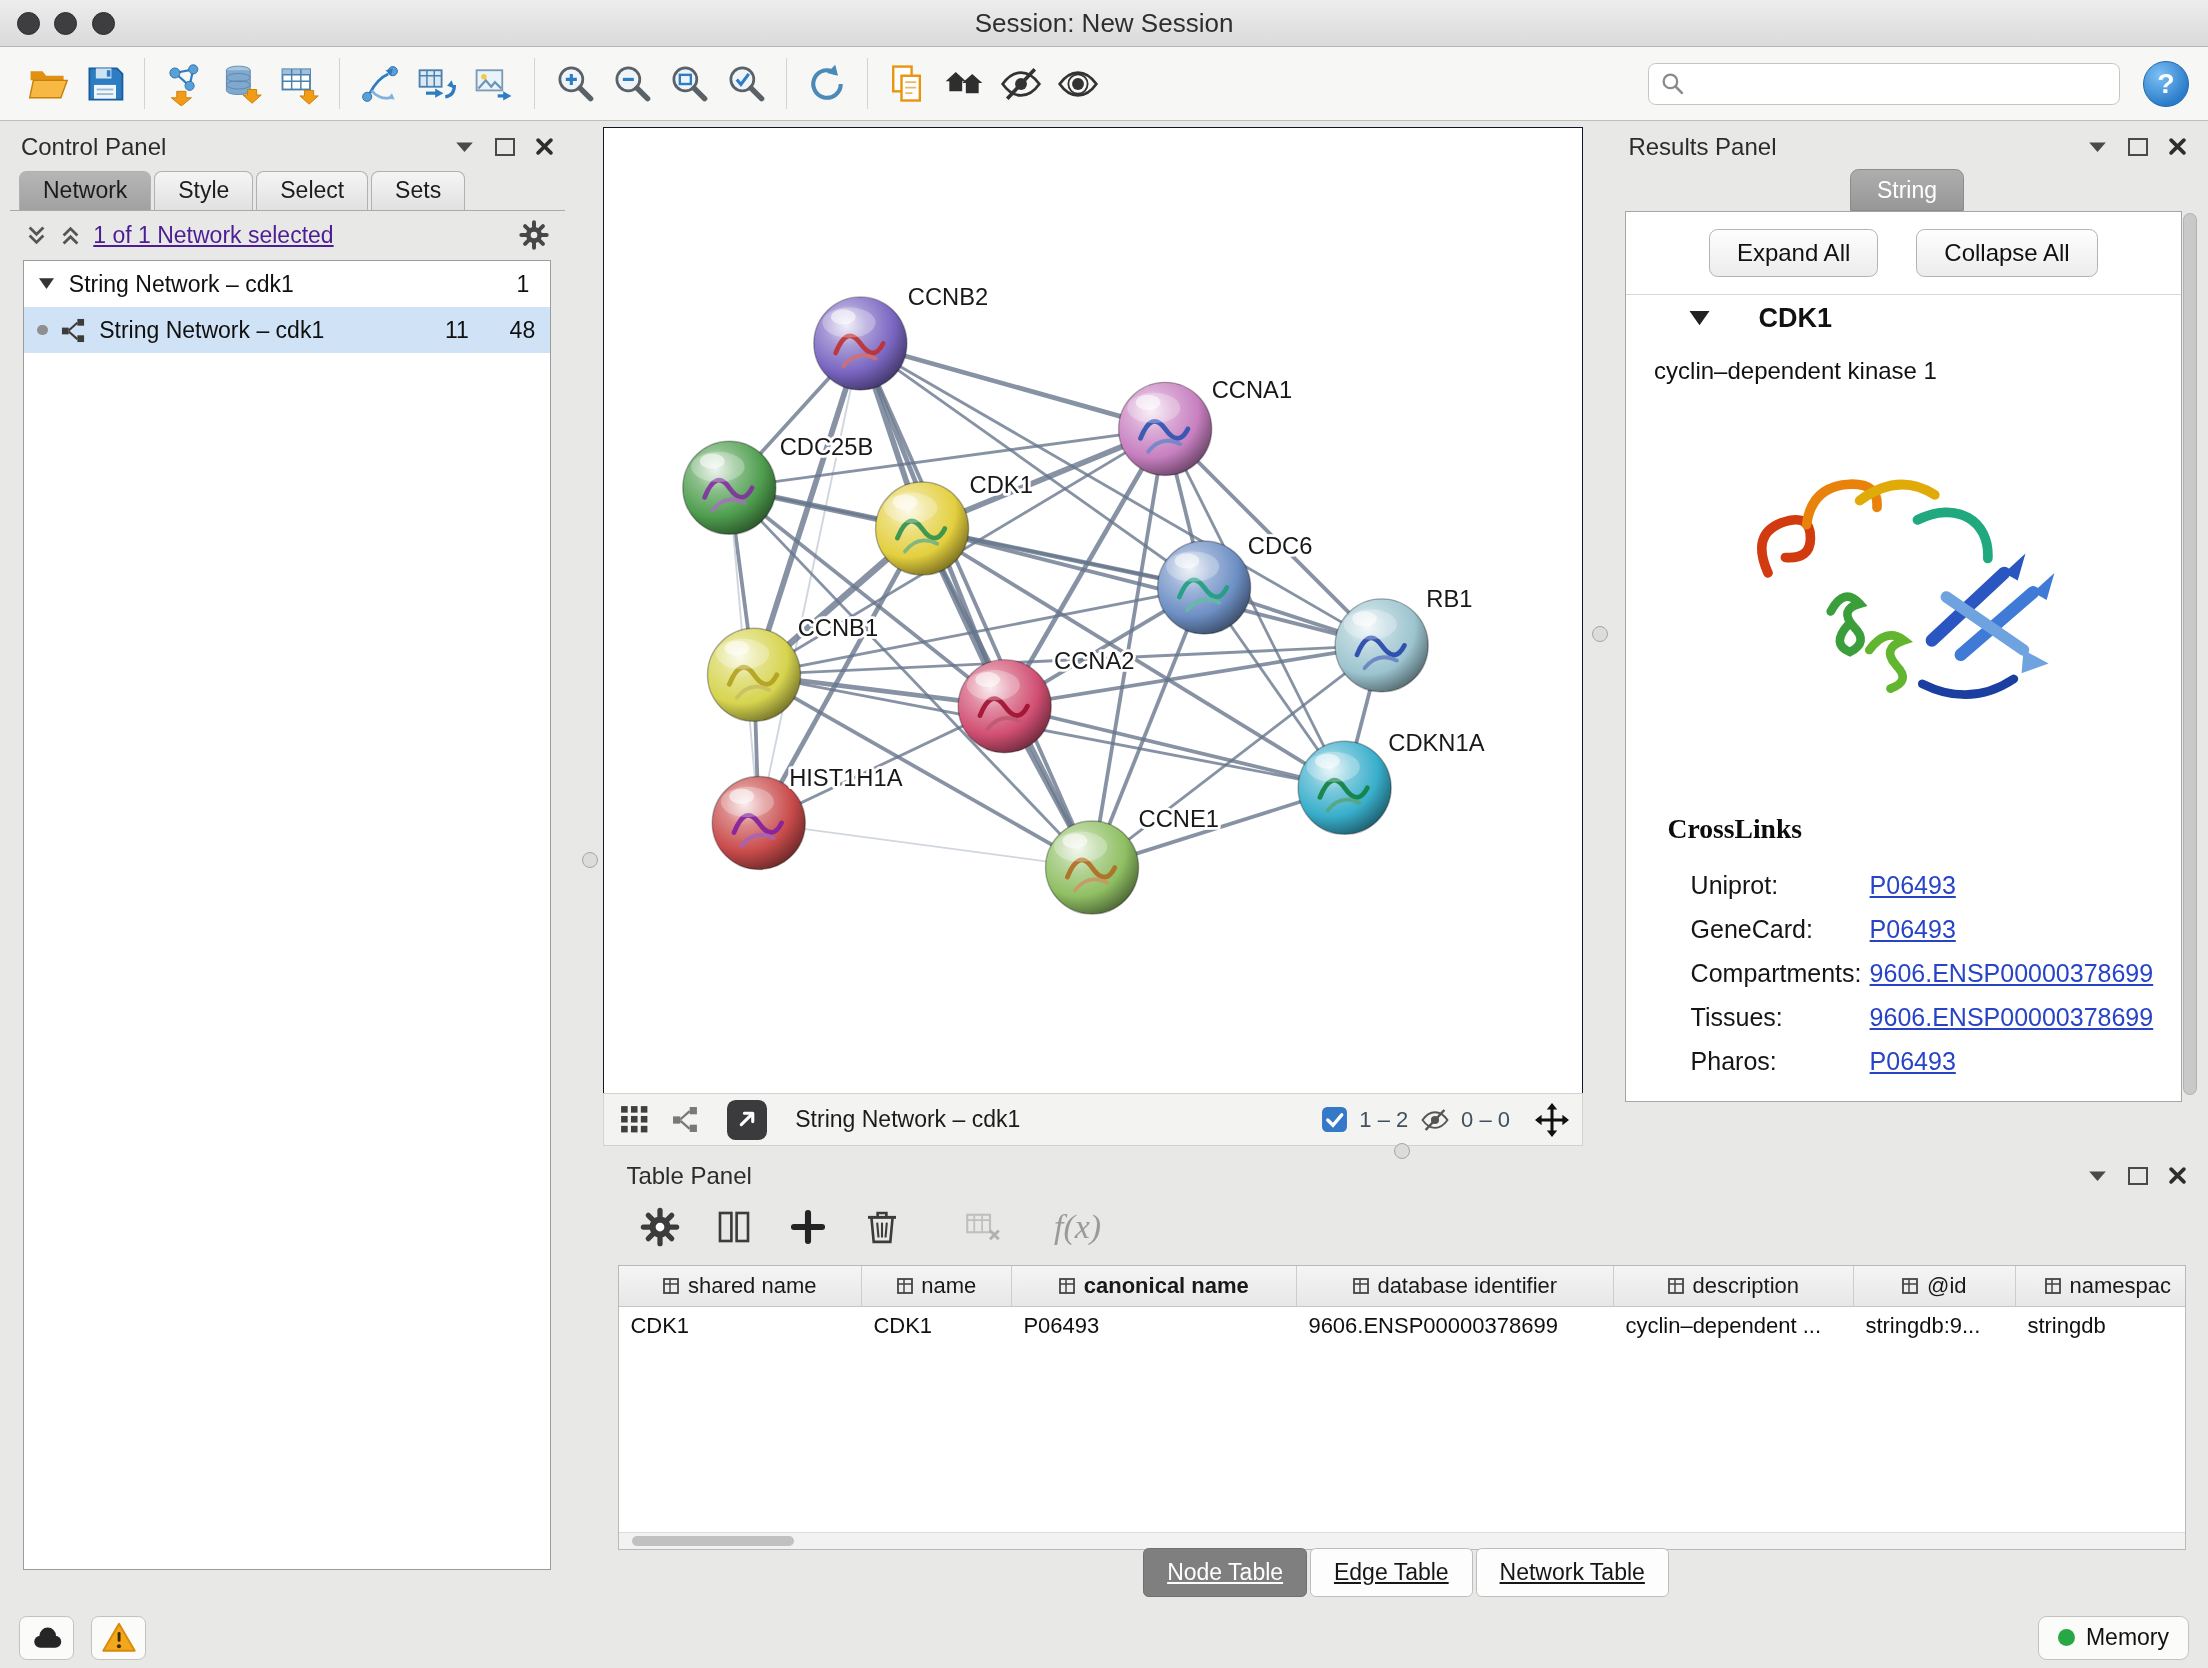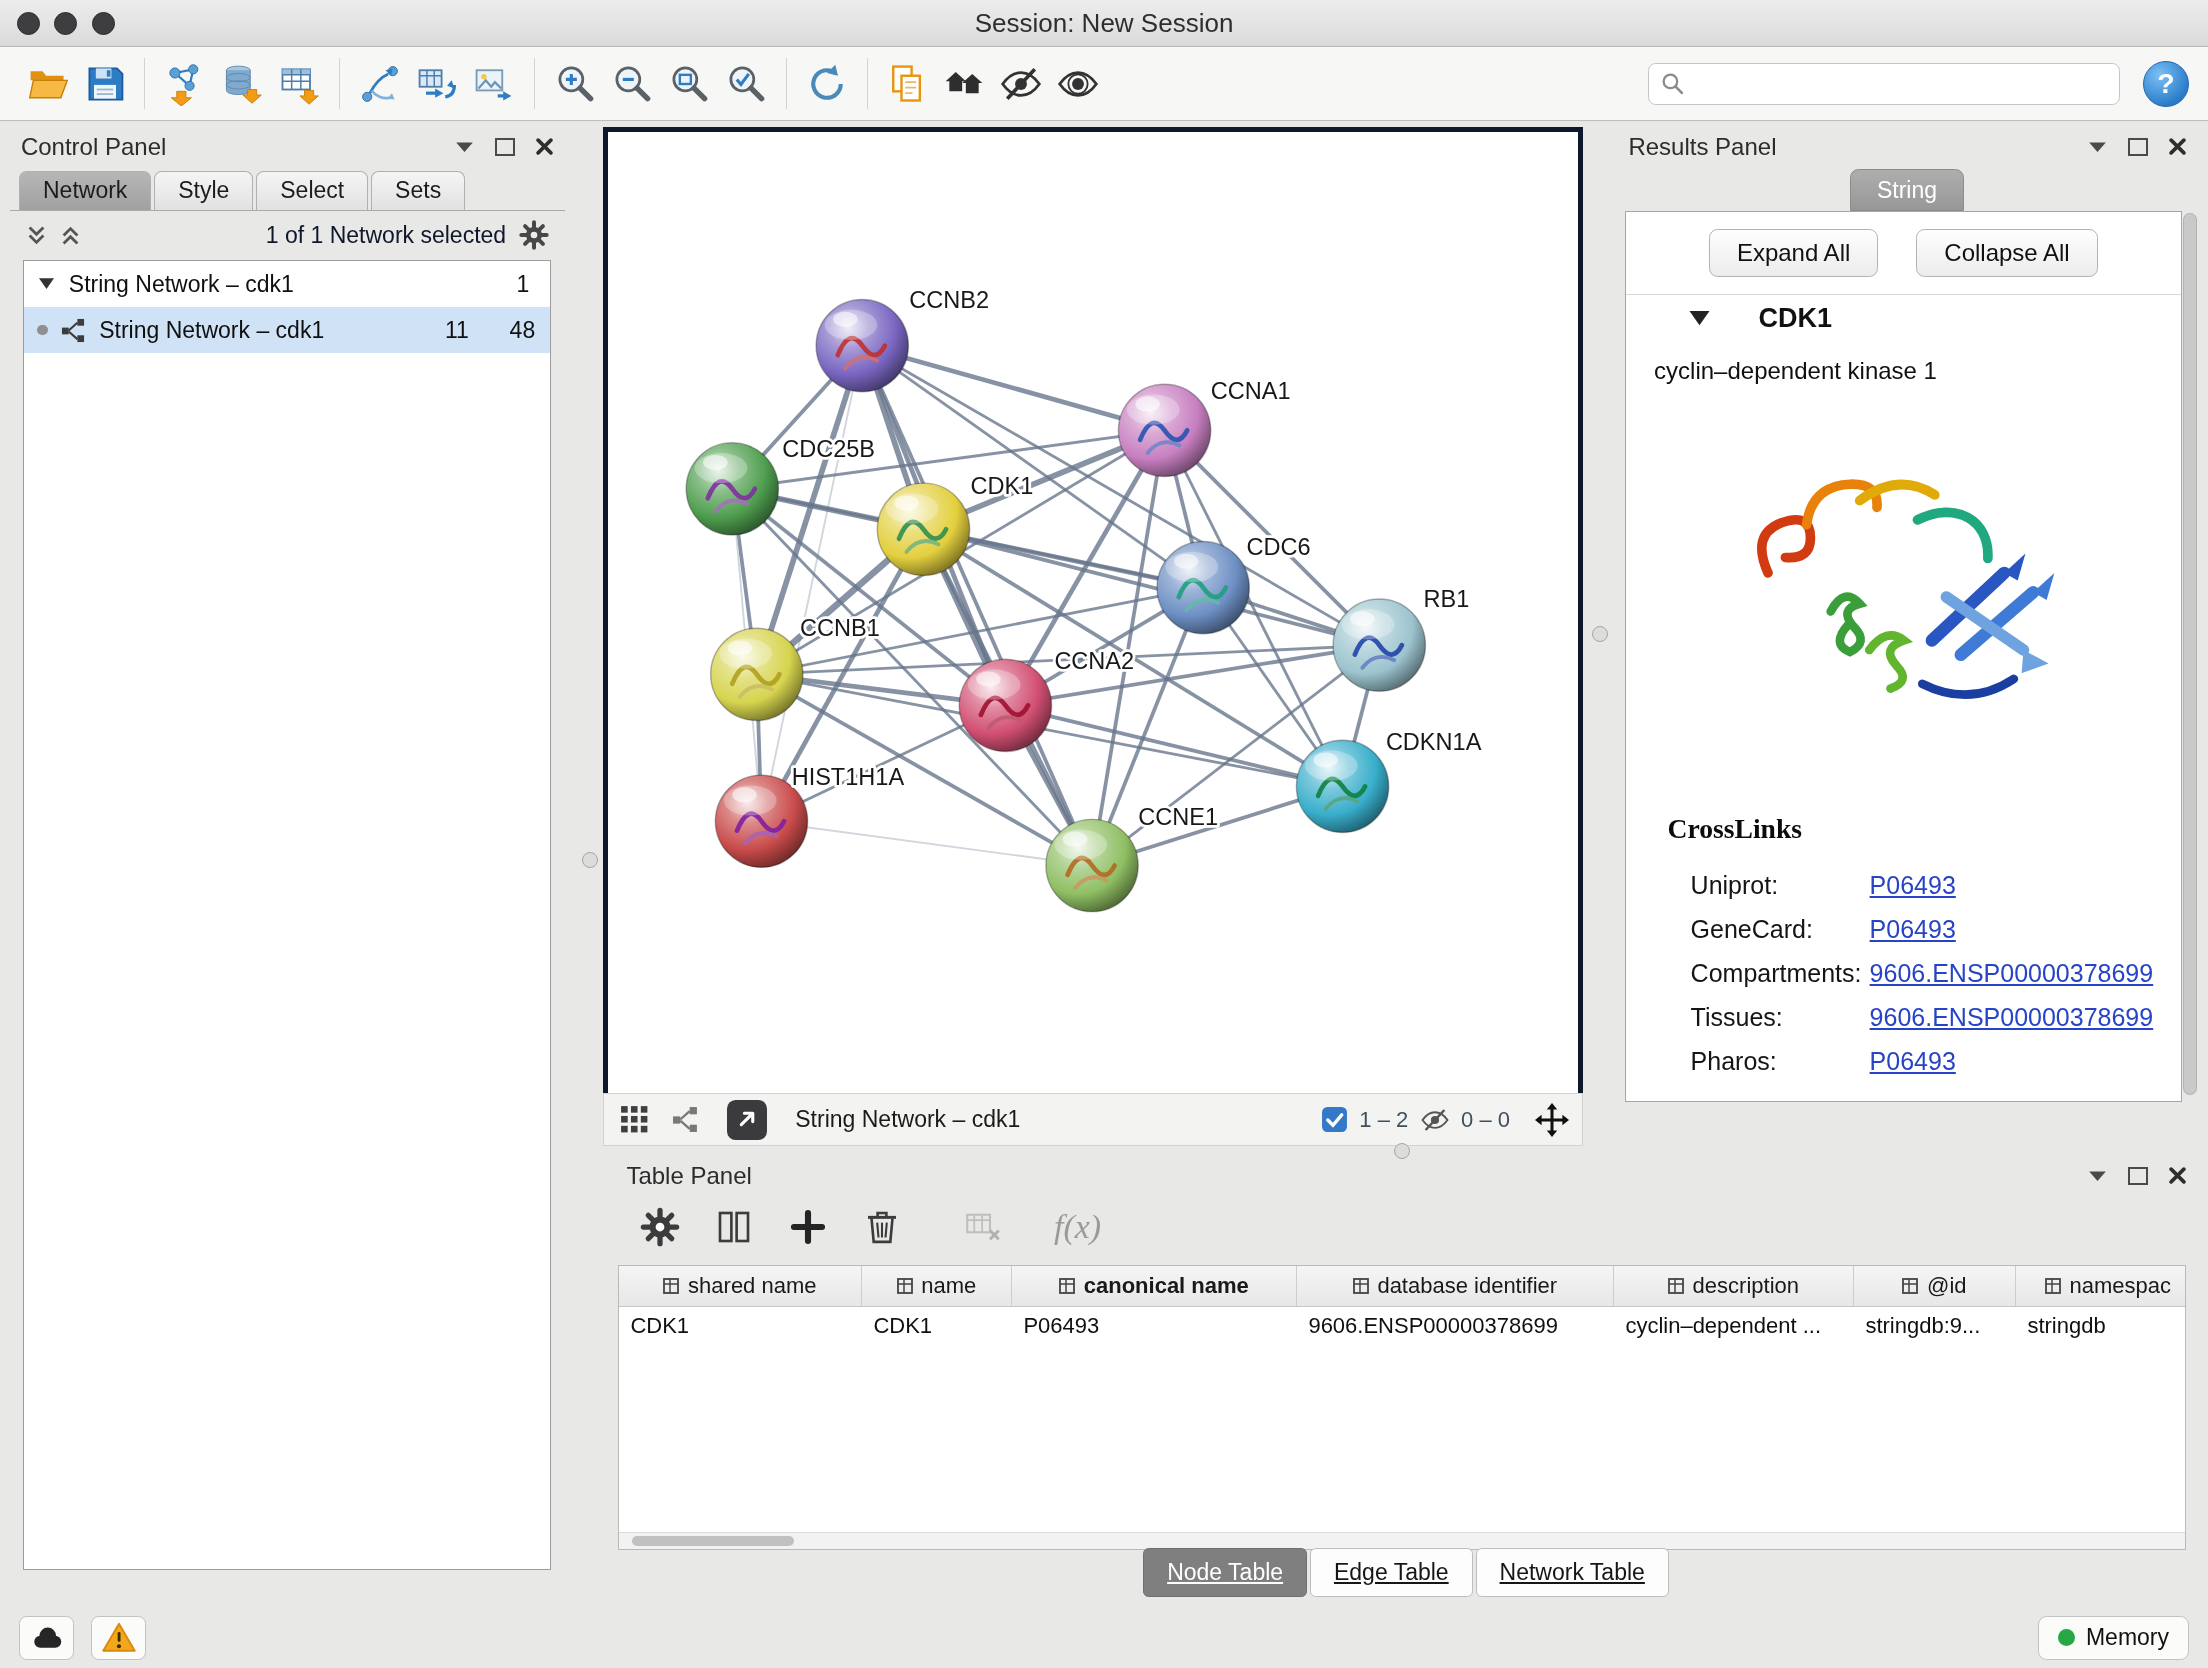--- a/index.html
+++ b/index.html
@@ -29,32 +29,32 @@
   .phicons svg{display:block;}
   .floatbox{width:16px;height:14.3px;border:2.4px solid #4a4a4a;background:transparent;}
 
   
   .control{position:absolute;left:9.5px;top:127px;width:555px;height:1451px;}
   .cp-head{height:40px;}
   .cp-tabs{display:flex;gap:2.9px;padding:0 9.5px;border-bottom:1px solid #ababab;height:44px;align-items:flex-end;box-sizing:border-box;}
   .cptab{font-size:23px;padding:5.7px 23px;border:1px solid #b1b1b1;border-bottom:none;border-radius:7.6px 7.6px 0 0;background:linear-gradient(#f5f5f5,#e1e1e1);color:#1c1c1c;}
   .cptab.active{background:linear-gradient(#b6b6b6,#a1a1a1);}
   .cp-sel{height:48px;display:flex;align-items:center;padding:0 15px;gap:11.4px;}
-  .cp-sel .txt{flex:1;text-align:right;font-size:23px;color:#0f172a;}
+  .cp-sel .txt{flex:1;text-align:left;font-size:23px;color:#4c1d95;text-decoration:underline;}
   .tree{position:absolute;left:13.3px;right:13.3px;top:133px;bottom:7.6px;background:#fff;border:1.4px solid #9c9c9c;}
   .trow{height:46px;display:flex;align-items:center;font-size:23px;color:#101010;}
   .trow.root{padding-left:15px;gap:15px;}
   .trow.root .cnt{margin-left:auto;margin-right:21px;}
   .trow.child{background:#cfe2f6;padding-left:13.3px;gap:13.3px;}
   .trow.child .n1{margin-left:auto;width:49px;text-align:right;}
   .trow.child .n2{width:53px;text-align:right;margin-right:15px;}
   .seldot{width:10.5px;height:10.5px;border-radius:50%;background:#8f8f8f;}
 
   
-  .netview{position:absolute;left:603px;top:127px;width:980px;height:976px;background:#fff;border:5px solid #0f172a;box-sizing:border-box;}
+  .netview{position:absolute;left:603px;top:127px;width:980px;height:976px;background:#fff;border:1px solid #0f172a;box-sizing:border-box;}
   .netview svg{display:block;width:100%;height:100%;}
   .netfooter{position:absolute;left:603px;top:1093px;width:980px;height:53px;background:#f3f3f2;border:1px solid #d2d2d0;display:flex;align-items:center;padding:0 13.3px;box-sizing:border-box;gap:17px;}
   .nficon{width:34px;height:34px;display:flex;align-items:center;justify-content:center;background:transparent;border:none;padding:0;}
   .darkbtn{width:40px;height:40px;background:#3b3b3d;border-radius:8.6px;display:flex;align-items:center;justify-content:center;border:none;margin-left:7.6px;}
   .nf-title{font-size:23px;color:#1b1b1b;margin-left:11.4px;}
   .nf-right{margin-left:auto;display:flex;align-items:center;gap:11.4px;}
   .nf-count{font-size:22px;color:#40505f;}
 
   
   .results{position:absolute;left:1617px;top:127px;width:580px;height:989px;}

